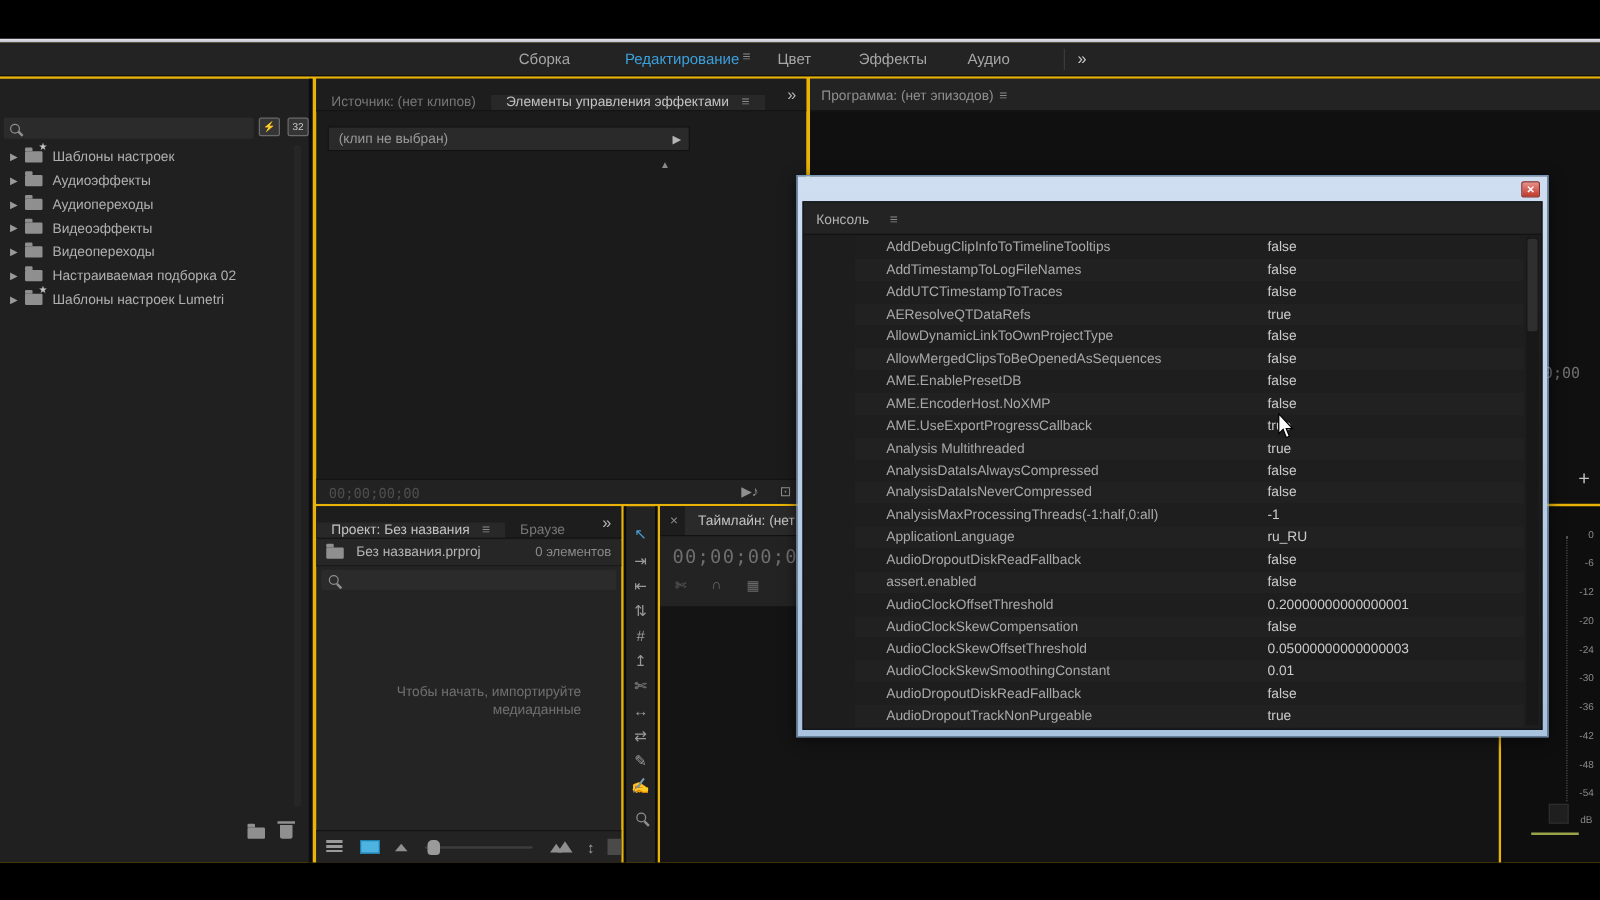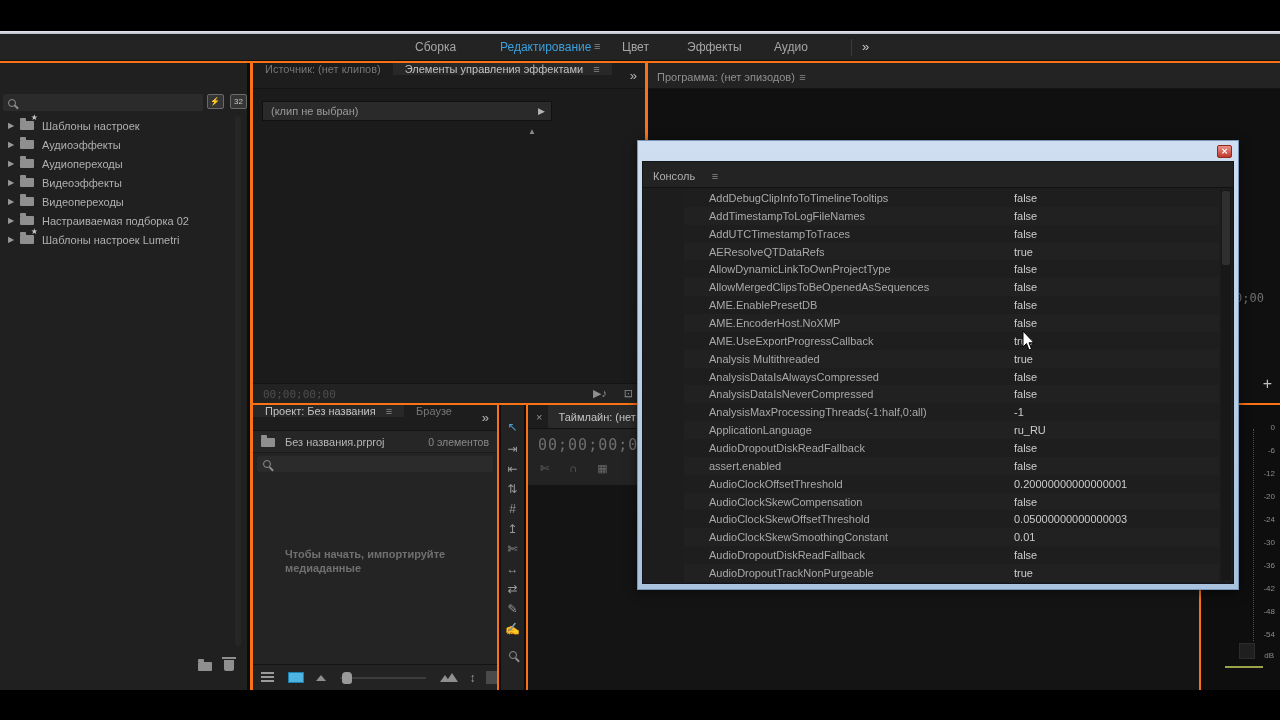--- a/index.html
+++ b/index.html
@@ -1,19 +1,19 @@
 <!DOCTYPE html>
 <html><head>
 <meta charset="utf-8">
 <style>
   * { margin:0; padding:0; box-sizing:border-box; }
   html,body { background:#000; }
   #screen {
     position:relative; width:1280px; height:720px; overflow:hidden;
-    background:#f97316; font-family:"Liberation Sans", sans-serif;
+    background:#eab308; font-family:"Liberation Sans", sans-serif;
     -webkit-font-smoothing:antialiased;
   }
   .abs { position:absolute; }
 
   
   .letterbox-top { left:0; top:0; width:1280px; height:34px; background:#000; }
   .top-line { left:0; top:31px; width:1280px; height:3px; background:linear-gradient(#e6e8f0,#b9bcc9); }
 
   
   .workspace-bar { left:0; top:34px; width:1280px; height:27px; background:#232323; border-bottom:1px solid #121212; }
@@ -50,21 +50,21 @@
   .fx-rows { position:absolute; left:0; top:53px; width:234px; }
   .fx-row { height:19px; display:flex; align-items:center; padding-left:8px; }
   .fx-row .tri { font-size:8px; color:#9a9a9a; width:12px; }
   .fx-row .icon-folder { margin-right:8px; }
   .fx-label { font-size:11px; color:#b0b0b0; white-space:nowrap; }
   .fx-scrollbar { position:absolute; right:6px; top:53px; width:6px; height:530px; background:#262626; border-radius:3px; }
   .fx-bottom { position:absolute; left:0; bottom:14px; width:100%; height:18px; }
 
   
   .source-panel { left:253px; top:63px; width:392px; height:340px; background:#1b1b1b; }
-  .tab-strip { position:absolute; left:0; top:0; width:100%; height:26px; background:#1d1d1d; border-bottom:1px solid #141414; display:flex; align-items:flex-start; }
+  .tab-strip { position:absolute; left:0; top:0; width:100%; height:26px; background:#1d1d1d; border-bottom:1px solid #141414; display:flex; align-items:flex-end; }
   .tab { display:flex; align-items:center; padding:0 12px; font-size:11px; color:#777; white-space:nowrap; }
   .tab.active { background:#282828; color:#c3c3c3; }
   .tab .menu-glyph { margin-left:10px; }
   .tab-overflow { position:absolute; right:8px; top:5px; font-size:13px; color:#b5b5b5; }
   .clip-row { position:absolute; left:9px; top:38px; width:290px; height:20px; background:#2a2a2a; border:1px solid #111; display:flex; align-items:center; }
   .clip-row .lbl { font-size:11px; color:#9a9a9a; padding-left:8px; flex:1; }
   .clip-row .arrow { font-size:9px; color:#b5b5b5; padding-right:6px; }
   .scroll-up { position:absolute; left:275px; top:64px; font-size:8px; color:#8a8a8a; }
   .src-bottom { position:absolute; left:0; bottom:0; width:100%; height:20px; background:#222; border-top:1px solid #141414; }
   .src-bottom .tc { position:absolute; left:10px; top:4px; font-size:11px; color:#4e4e4e; }
@@ -77,21 +77,21 @@
   .program-tc { position:absolute; right:16px; top:228px; font-size:12px; color:#6f6f6f; }
   .program-plus { position:absolute; right:8px; top:312px; font-size:16px; color:#c0c0c0; }
 
   
   .project-panel { left:253px; top:405px; width:244px; height:285px; background:#242424; }
   .proj-info { position:absolute; left:0; top:27px; width:100%; height:21px; background:#262626; border-bottom:1px solid #1a1a1a; display:flex; align-items:center; }
   .proj-info .icon-folder { margin-left:8px; }
   .proj-info .fname { font-size:11px; color:#b5b5b5; margin-left:10px; flex:1; }
   .proj-info .count { font-size:10.5px; color:#8a8a8a; margin-right:8px; }
   .proj-search { position:absolute; left:4px; top:51px; width:236px; height:16px; background:#2b2b2b; border-radius:2px; display:flex; align-items:center; padding-left:6px; }
-  .proj-empty { position:absolute; left:32px; top:142px; width:180px; text-align:left; font-size:11px; color:#707070; line-height:14px;font-weight:bold; }
+  .proj-empty { position:absolute; left:32px; top:142px; width:180px; text-align:right; font-size:11px; color:#707070; line-height:14px; }
   .proj-bottom { position:absolute; left:0; bottom:0; width:100%; height:26px; background:#232323; border-top:1px solid #141414; display:flex; align-items:center; }
   .slider-track { width:90px; height:2px; background:#3d3d3d; border-radius:1px; position:relative; }
   .slider-handle { position:absolute; left:2px; top:-5px; width:10px; height:12px; background:#9a9a9a; border-radius:4px 4px 3px 3px; }
   .sort-glyph { font-size:12px; color:#9a9a9a; font-weight:bold; }
   .partial-icon { width:12px; height:13px; background:#4a4a4a; margin-left:10px; }
 
   
   .tools-panel { left:499px; top:405px; width:27px; height:285px; background:#232323; border-left:2px solid #0c0c0c; border-right:2px solid #0c0c0c; }
   .tool { position:absolute; left:0; width:100%; text-align:center; font-size:12px; color:#9a9a9a; line-height:1; }
   .tool.active { color:#4a9fd4; }

